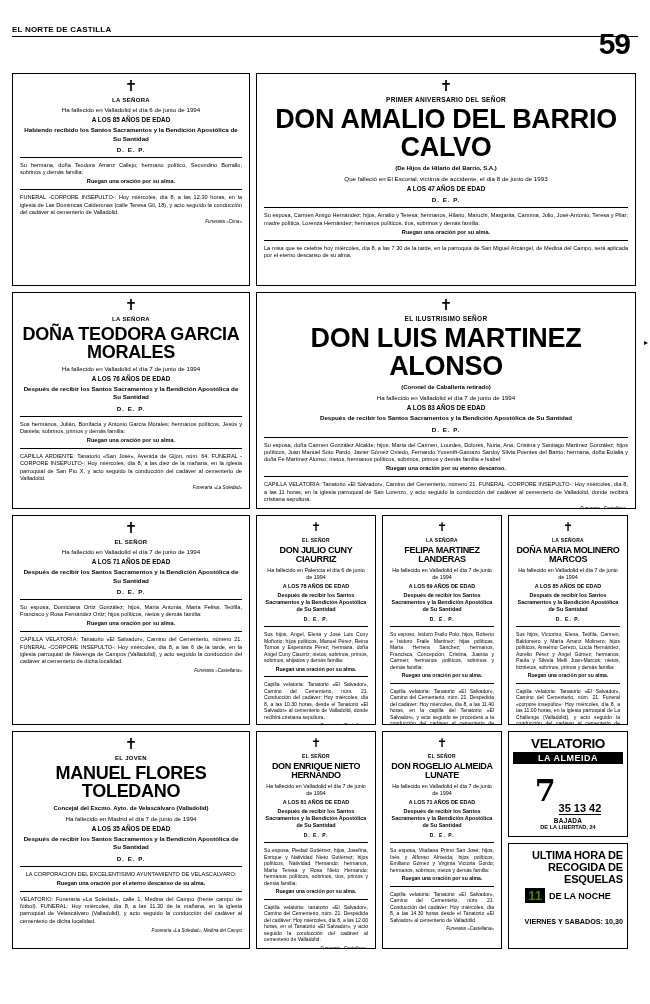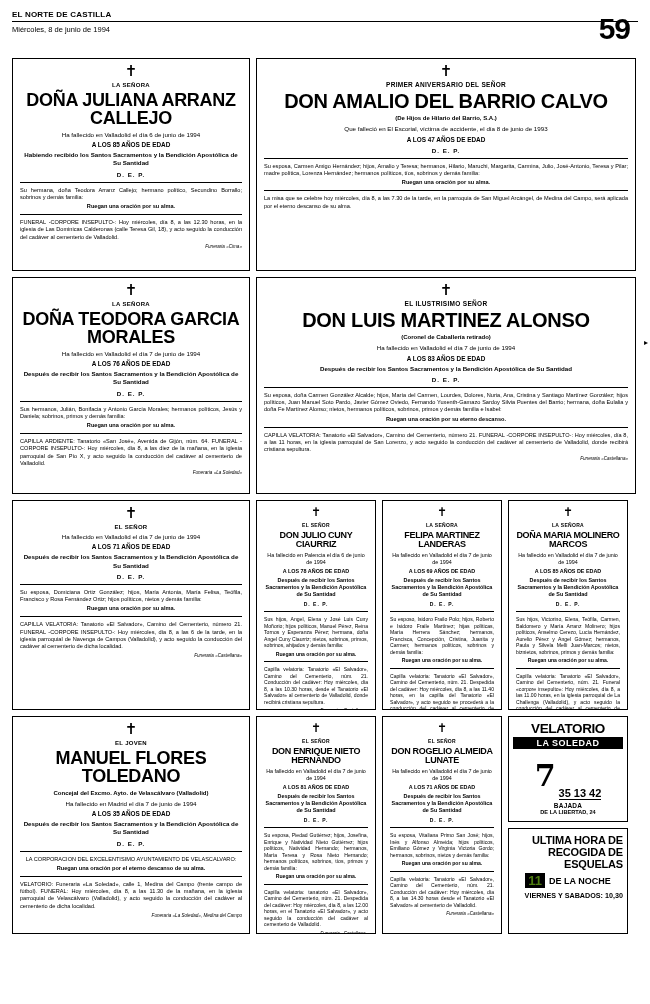--- a/index.html
+++ b/index.html
@@ -5,21 +5,21 @@
   * { box-sizing: border-box; }
   html, body { margin:0; padding:0; }
   body {
     width: 650px;
     height: 1004px;
     background: #ffffff;
     font-family: "Liberation Sans", sans-serif;
     color: #000;
     -webkit-font-smoothing: none;
   }
-  .page { position: relative; width: 650px; height: 1004px; padding: 10px 12px 0 12px; }
+  .page { position: relative; width: 650px; height: 1004px; padding: 25px 12px 0 12px; }
 
   
   .masthead { position: relative; height: 40px; }
   .mh-title { font-size: 8px; font-weight: bold; letter-spacing: .2px; }
   .mh-rule { border-bottom: 1px solid #000; margin-top: 2px; width: 100%; }
   .mh-date { font-size: 7.5px; margin-top: 3px; }
   .mh-page {
     position: absolute; right: 8px; top: 2px;
     font-size: 30px; font-weight: bold; letter-spacing: -1px;
   }
@@ -55,21 +55,21 @@
   }
   .pre.b { font-size: 6.5px; }
 
   .nm {
     text-align: center;
     font-weight: bold;
     line-height: 1.02;
     letter-spacing: -.3px;
     margin: 1px 0 3px 0;
   }
-  .nm.xl { font-size: 20px; }
+  .nm.xl { font-size: 27px; }
   .nm.lg { font-size: 18px; }
   .nm.md { font-size: 13px; }
   .nm.xs { font-size: 9px; }
 
   .sub {
     text-align: center;
     font-size: 6px;
     font-weight: bold;
     margin: 0 0 3px 0;
     line-height: 8px;
@@ -101,45 +101,43 @@
   .fun-ad .seven { font-size: 30px; font-weight: bold; line-height: 26px; font-family: "DejaVu Serif", serif;}
   .fun-ad .phone { font-size: 11px; font-weight: bold; border-bottom:1px solid #000;margin-top:36px; }
   .fun-ad .addr { font-size: 6.5px; font-weight: bold; margin-top: 2px; letter-spacing:.2px;}
   .fun-ad .addr2 { font-size: 5.6px; font-weight: bold; }
 
   .last-ad { border: 1px solid #000; padding: 5px 4px; text-align: right; margin-top: 6px; }
   .last-ad .l1 { font-size: 11px; font-weight: bold; line-height: 12px; letter-spacing: -.2px;}
   .last-ad .l2 { display:flex; align-items:center; justify-content:center; gap:4px; margin-top:3px;}
   .last-ad .hour { background:#000; color:#4d7c0f; font-size: 13px; font-weight:bold; padding: 0 3px; }
   .last-ad .l2t { font-size: 9px; font-weight: bold; }
-  .last-ad .l3 { font-size: 7.2px; font-weight: bold; margin-top: 3px; }
+  .last-ad .l3 { font-size: 7.2px; font-weight: bold; margin-top: 14px; }
 
   .tickmark { position:absolute; right:2px; top:338px; font-size:8px; }
 </style>
 </head>
 <body>
 
 <div class="page">
 
   <div class="masthead">
     <div class="mh-title">EL NORTE DE CASTILLA</div>
     <div class="mh-rule"></div>
-    <div class="mh-date">Miércoles, 8 de junio de 1994</div>
     <div class="mh-page">59</div>
   </div>
 
   <div class="tickmark">▸</div>
 
   <div class="grid">
 
     <div class="row">
       <div class="ob" style="width:238px;height:213px">
         <div class="cross">✝</div>
         <div class="pre">LA SEÑORA</div>
-        <div class="nm lg">DOÑA JULIANA ARRANZ CALLEJO</div>
         <div class="ln">Ha fallecido en Valladolid el día 6 de junio de 1994</div>
         <div class="ln age">A LOS 85 AÑOS DE EDAD</div>
         <div class="ln b">Habiendo recibido los Santos Sacramentos y la Bendición Apostólica de Su Santidad</div>
         <div class="dep">D. E. P.</div>
         <div class="hr"></div>
         <div class="bd">Su hermana, doña Teodora Arranz Callejo; hermano político, Secundino Borrallo; sobrinos y demás familia:</div>
         <div class="bd b">Ruegan una oración por su alma.</div>
         <div class="hr"></div>
         <div class="bd">FUNERAL -CORPORE INSEPULTO-: Hoy miércoles, día 8, a las 12.30 horas, en la iglesia de Las Dominicas Calderonas (calle Teresa Gil, 18), y acto seguido la conducción del cadáver al cementerio de Valladolid.</div>
         <div class="sig">Funeraria «Cima»</div>
@@ -316,21 +314,21 @@
         <div class="bd tiny b">Ruegan una oración por su alma.</div>
         <div class="hr"></div>
         <div class="bd tiny">Capilla velatoria: Tanatorio «El Salvador», Camino del Cementerio, núm. 21.
 Conducción del cadáver: Hoy miércoles, día 8, a las 14.30 horas desde el Tanatorio «El Salvador» al cementerio de Valladolid.</div>
         <div class="sig">Funeraria «Castellana»</div>
       </div>
 
       <div style="width:120px;">
         <div class="fun-ad" style="height:106px">
           <div class="t1">VELATORIO</div>
-          <div class="banner">LA SOLEDAD</div>
+          <div class="banner">LA ALMEIDA</div>
           <div class="phone-row">
             <div class="seven">7</div>
             <div class="phone">35 13 42</div>
           </div>
           <div class="addr">BAJADA</div>
           <div class="addr2">DE LA LIBERTAD, 24</div>
         </div>
 
         <div class="last-ad" style="height:106px">
           <div class="l1">ULTIMA HORA DE RECOGIDA DE ESQUELAS</div>

